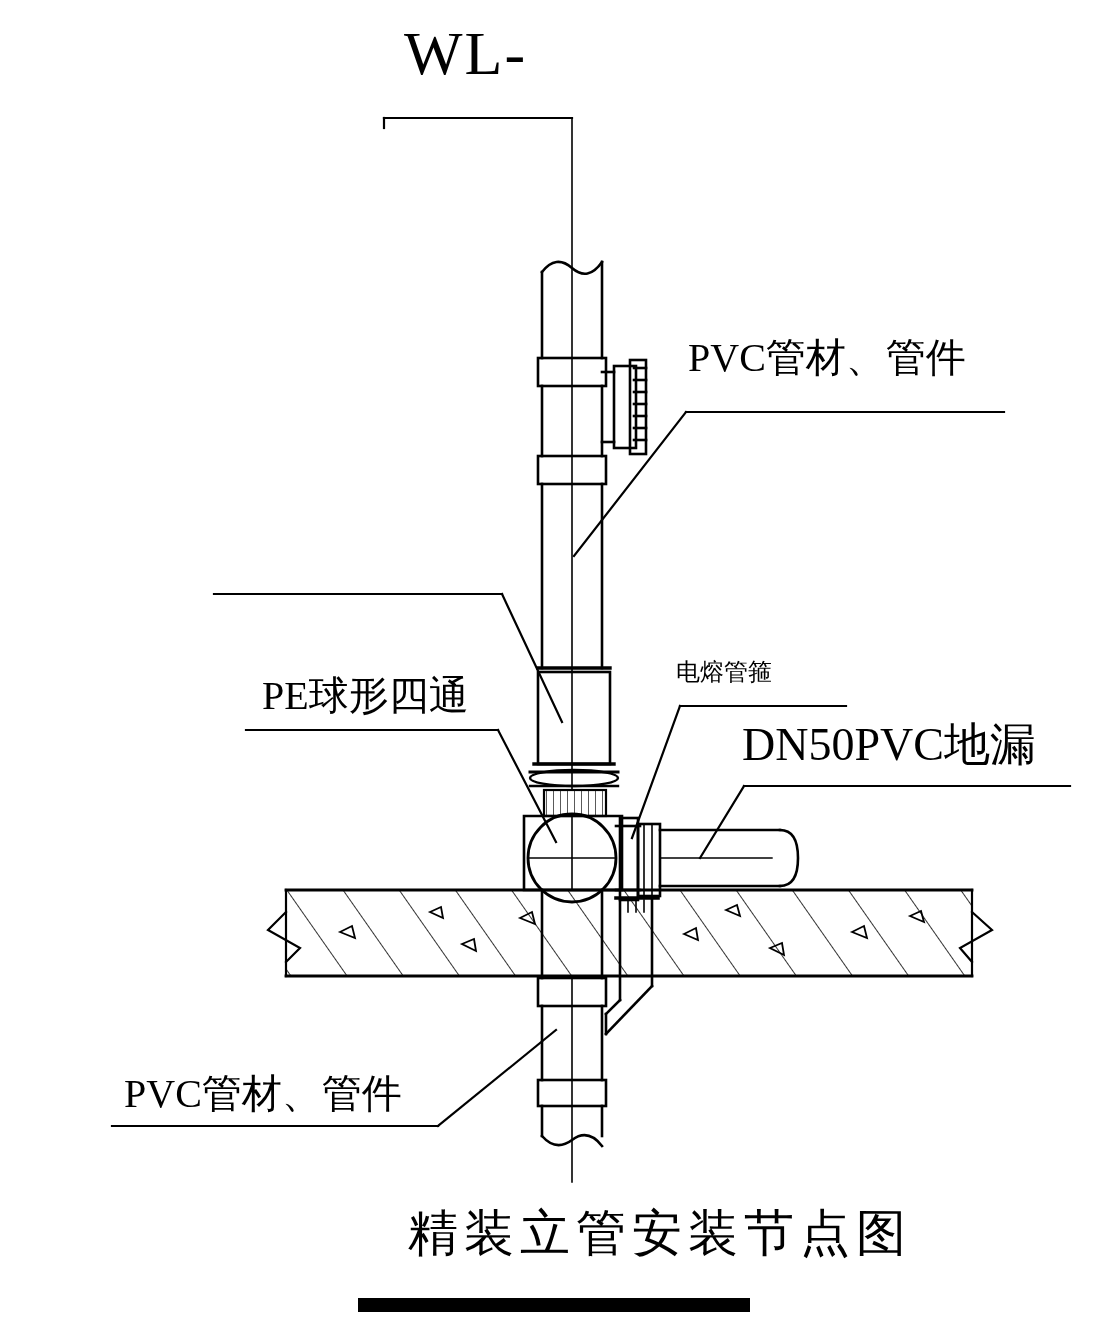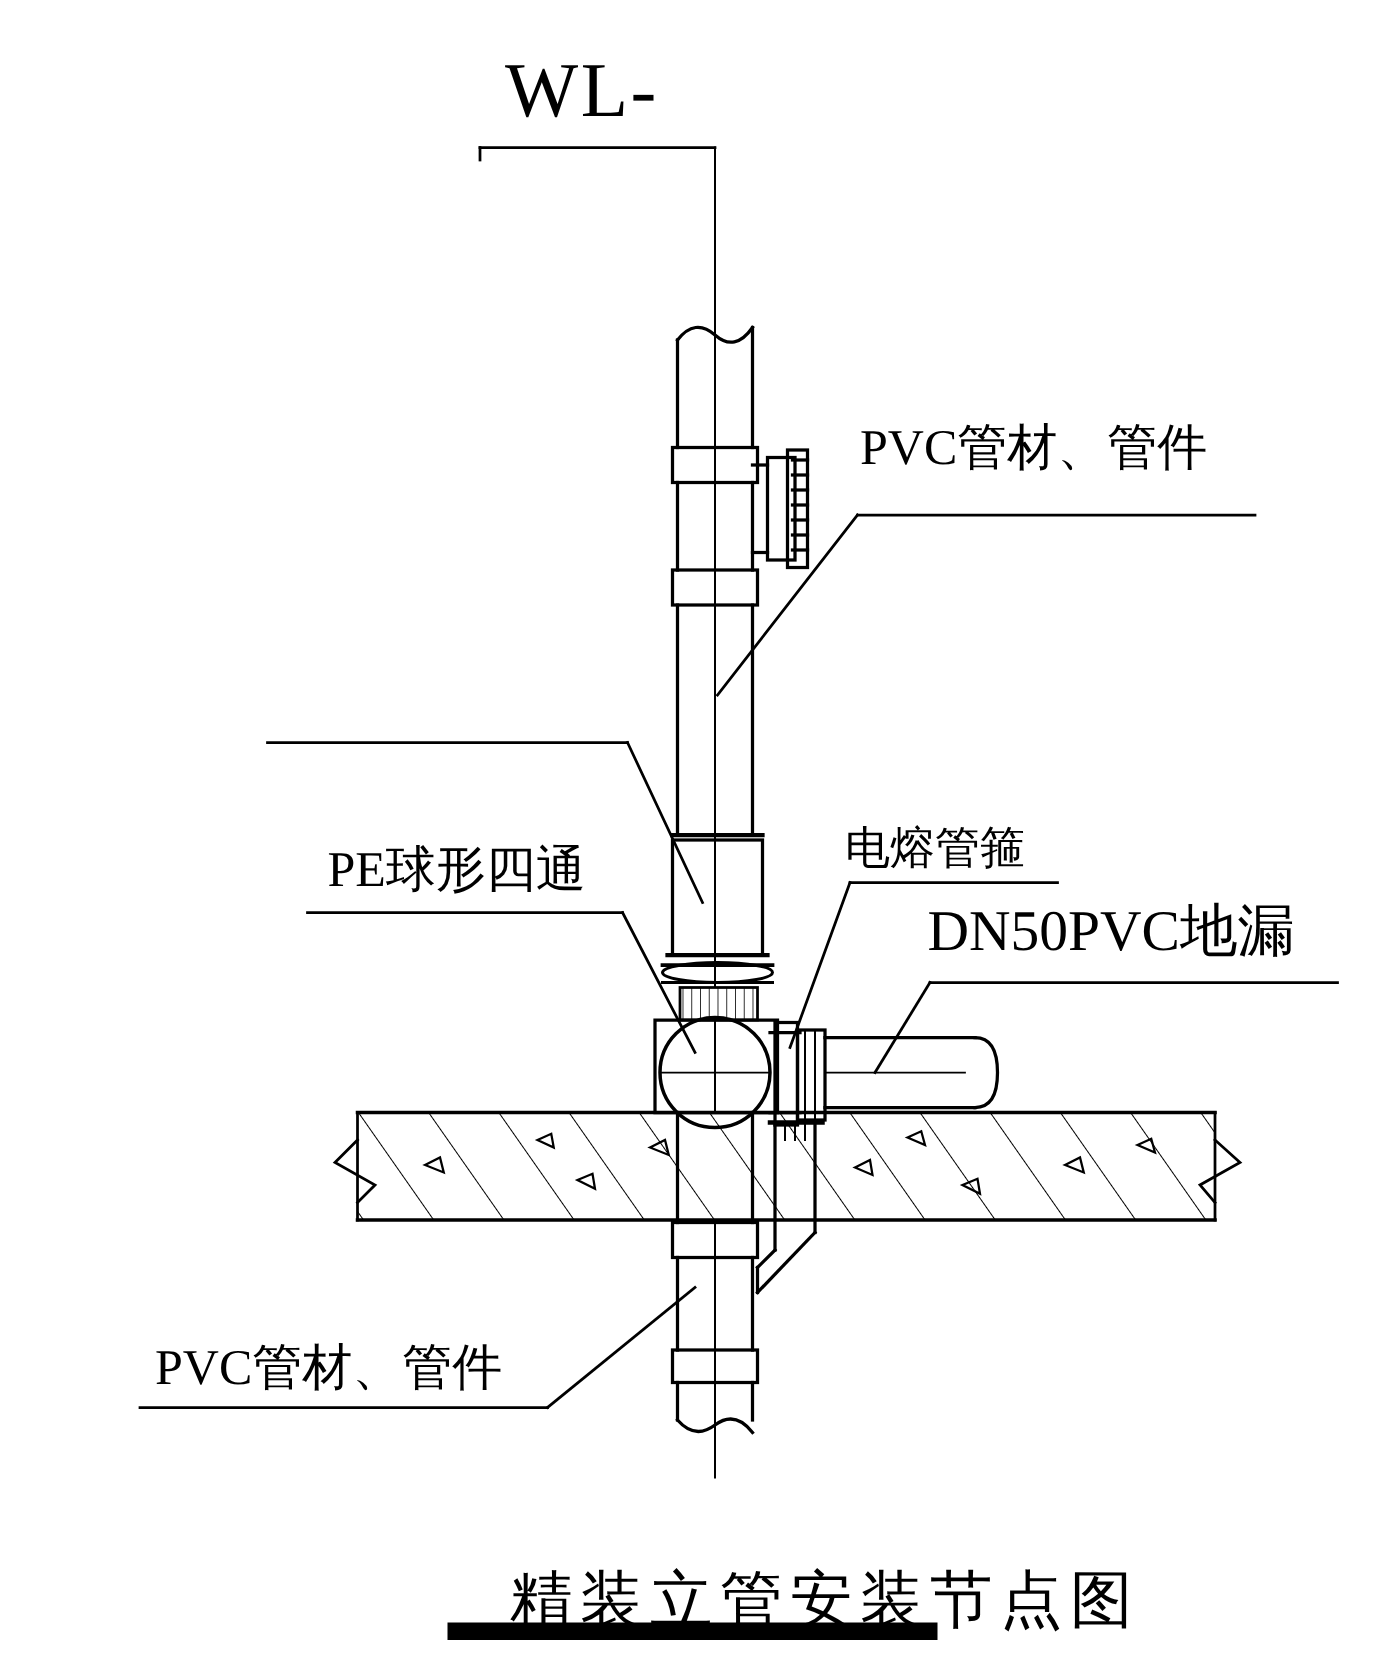--- a/index.html
+++ b/index.html
@@ -24,36 +24,34 @@
   .lbl {
     position: absolute;
     white-space: nowrap;
     color: #000;
     font-family: "Liberation Serif", serif;
     line-height: 1;
   }
   .lbl-wl {
     font-size: 62px;
     letter-spacing: 2px;
-    margin-top: 20px;
   }
   .lbl-big {
     font-size: 40px;
     text-align: right;
   }
   .lbl-mid {
-    font-size: 36px;
+    font-size: 24px;
     text-align: center;
   }
   .title {
     position: absolute;
     font-size: 50px;
     letter-spacing: 6px;
     font-family: "Liberation Serif", serif;
-    margin-top: 47px;
   }
   svg {
     position: absolute;
     left: 0;
     top: 0;
   }
 </style>
 </head>
 <body>
 

